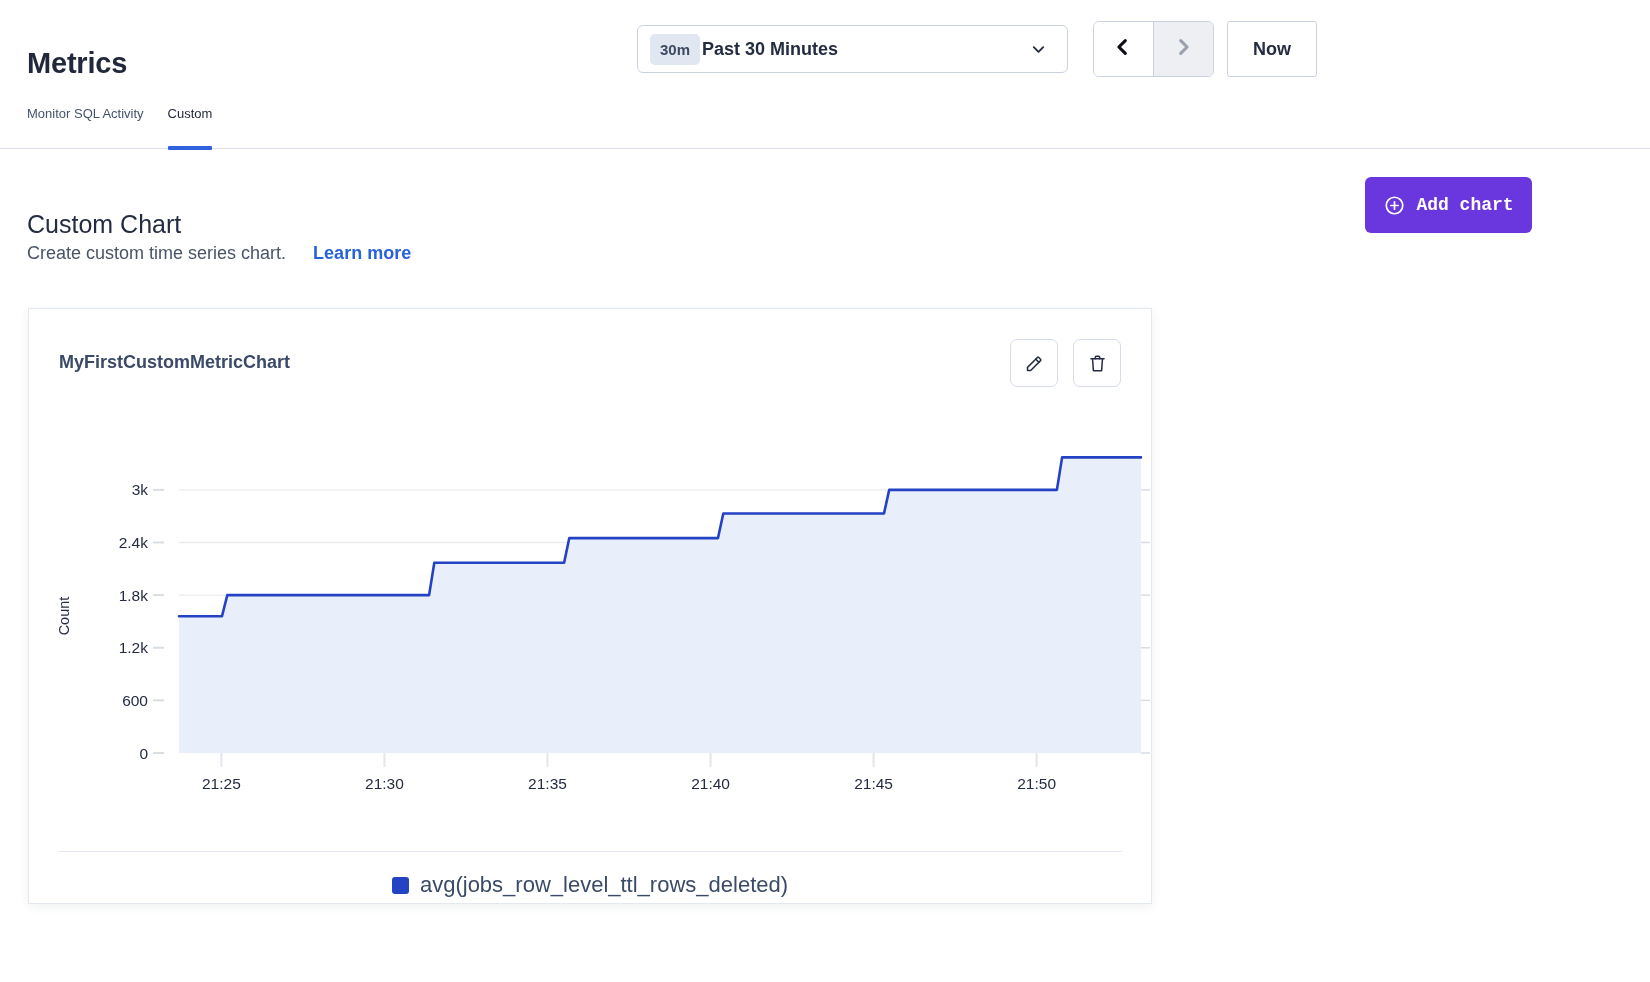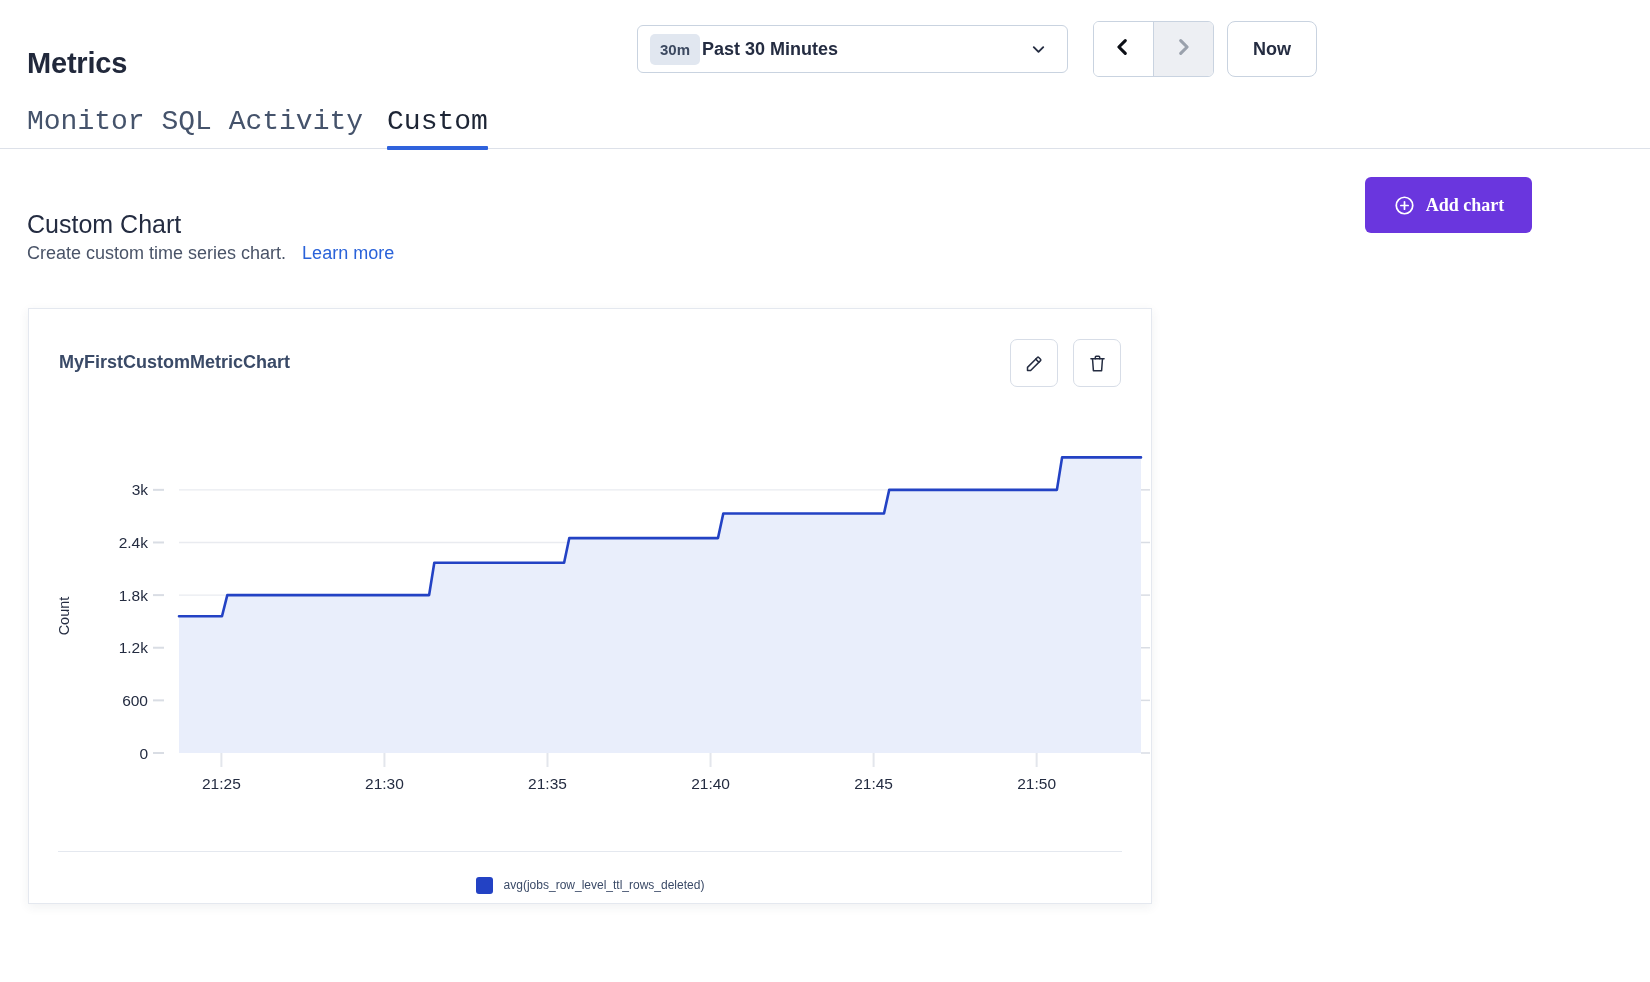--- a/index.html
+++ b/index.html
@@ -30,46 +30,46 @@
   .arrow-group {
     margin-left:25px; width:121px; height:56px; border:1px solid #c9d3e0; border-radius:6px;
     display:flex; overflow:hidden; background:#fff;
   }
   .arrow-btn { width:60px; display:flex; align-items:center; justify-content:center; cursor:pointer; }
   .arrow-prev { border-right:1px solid #c9d3e0; color:#0c0f16; background:#fff; }
   .arrow-next { background:#edeff3; color:#9aa1ac; }
 
   .now-button {
     margin-left:13px; width:90px; height:56px; background:#fff; border:1px solid #c9d3e0;
-    border-radius:8px; display:flex; align-items:center; justify-content:center;
+    border-radius:3px; display:flex; align-items:center; justify-content:center;
     font-size:18px; font-weight:600; color:#242c41; cursor:pointer;
   }
 
   
   .tabs {
     position:absolute; left:0; top:102px; width:100%; height:47px;
     padding-left:27px; display:flex; gap:24px; border-bottom:1px solid #dde1e9;
   }
-  .tab { position:relative; font-size:28px; color:#45536b; padding:4px 0 18px 0; cursor:pointer;font-family:Liberation Mono, monospace; }
+  .tab { position:relative; font-size:13px; color:#45536b; padding:4px 0 18px 0; cursor:pointer; }
   .tab.active { color:#1d2535; }
   .tab-underline { display:none; position:absolute; left:0; right:0; bottom:-2px; height:4px; border-radius:1px; }
   .tab.active .tab-underline { display:block; }
 
   
   .section-title {
     position:absolute; left:27px; top:187px;
     font-size:25px; font-weight:400; color:#242c41;margin-top:23px;
   }
   .section-desc { position:absolute; left:27px; top:243px; font-size:18px; color:#4a5468; }
-  .learn-more { font-weight:400; margin-left:11px; cursor:pointer; text-decoration:none; }
+  .learn-more { font-weight:700; margin-left:22px; cursor:pointer; text-decoration:none; }
 
   .add-button {
     position:absolute; left:1365px; top:177px; width:167px; height:56px;
     border:none; border-radius:6px; color:#fff; font-size:18px; font-weight:600;
-    font-family:Liberation Serif, serif;
+    font-family:Liberation Mono, monospace;
     display:flex; align-items:center; justify-content:center; gap:10px; cursor:pointer;
   }
 
   
   .card {
     position:absolute; left:28px; top:308px; width:1124px; height:596px;
     background:#fff; border:1px solid #e4e8ef; border-radius:0;
     box-shadow:0 3px 10px rgba(40,50,70,0.07);
   }
   .card-header {
@@ -85,21 +85,21 @@
 
   #chart-svg { position:absolute; left:0; top:112px; display:block; }
   #chart-svg text { font-family:"Liberation Sans", sans-serif; fill:#242c41; }
 
   .card-divider { position:absolute; left:29px; right:29px; top:542px; height:1px; background:#e4e8ef; }
   .legend {
     position:absolute; left:0; right:0; top:558px; height:36px;
     display:flex; align-items:center; justify-content:center; gap:11px;
   }
   .legend-swatch { width:17px; height:17px; border-radius:3px; }
-  .legend-label { font-size:12px; color:#3a4a67; }
+  .legend-label { font-size:22px; color:#3a4a67; }
 </style>
 </head>
 <body>
 
 <h1 class="page-title">Metrics</h1>
 
 <div class="toolbar">
   <div class="time-dropdown">
     <span class="time-badge">30m</span>
     <span class="time-label">Past 30 Minutes</span>

